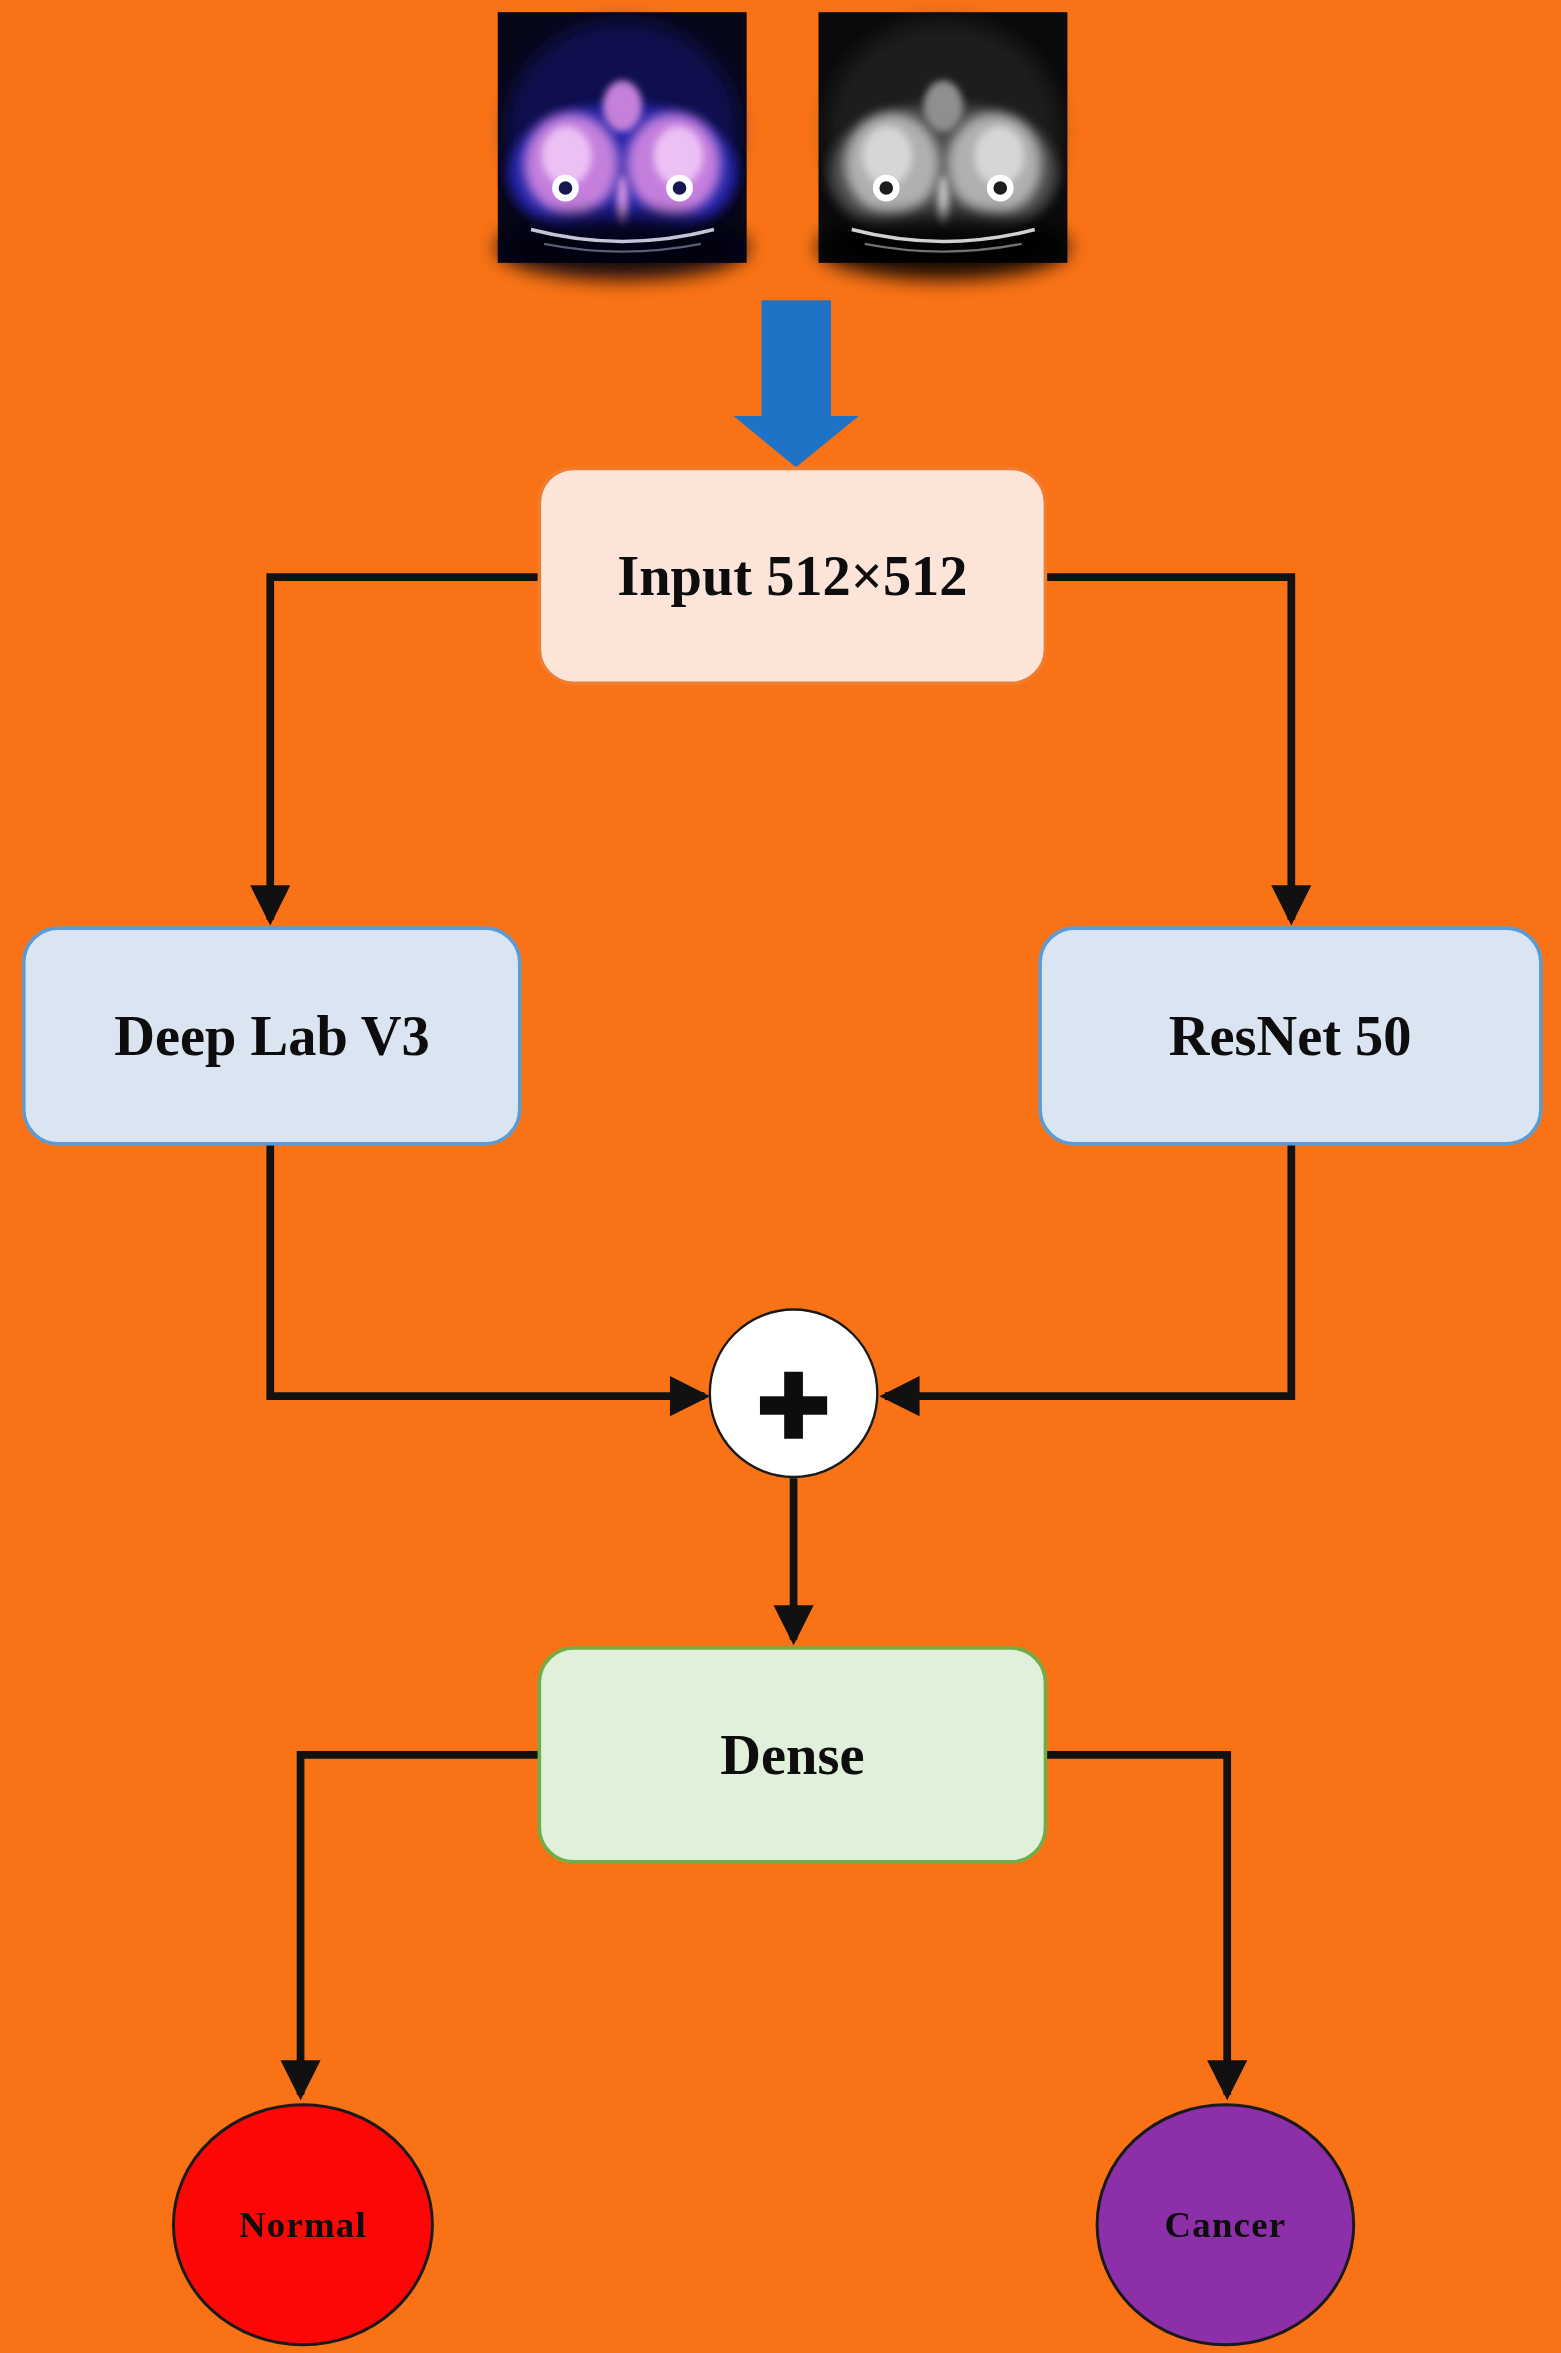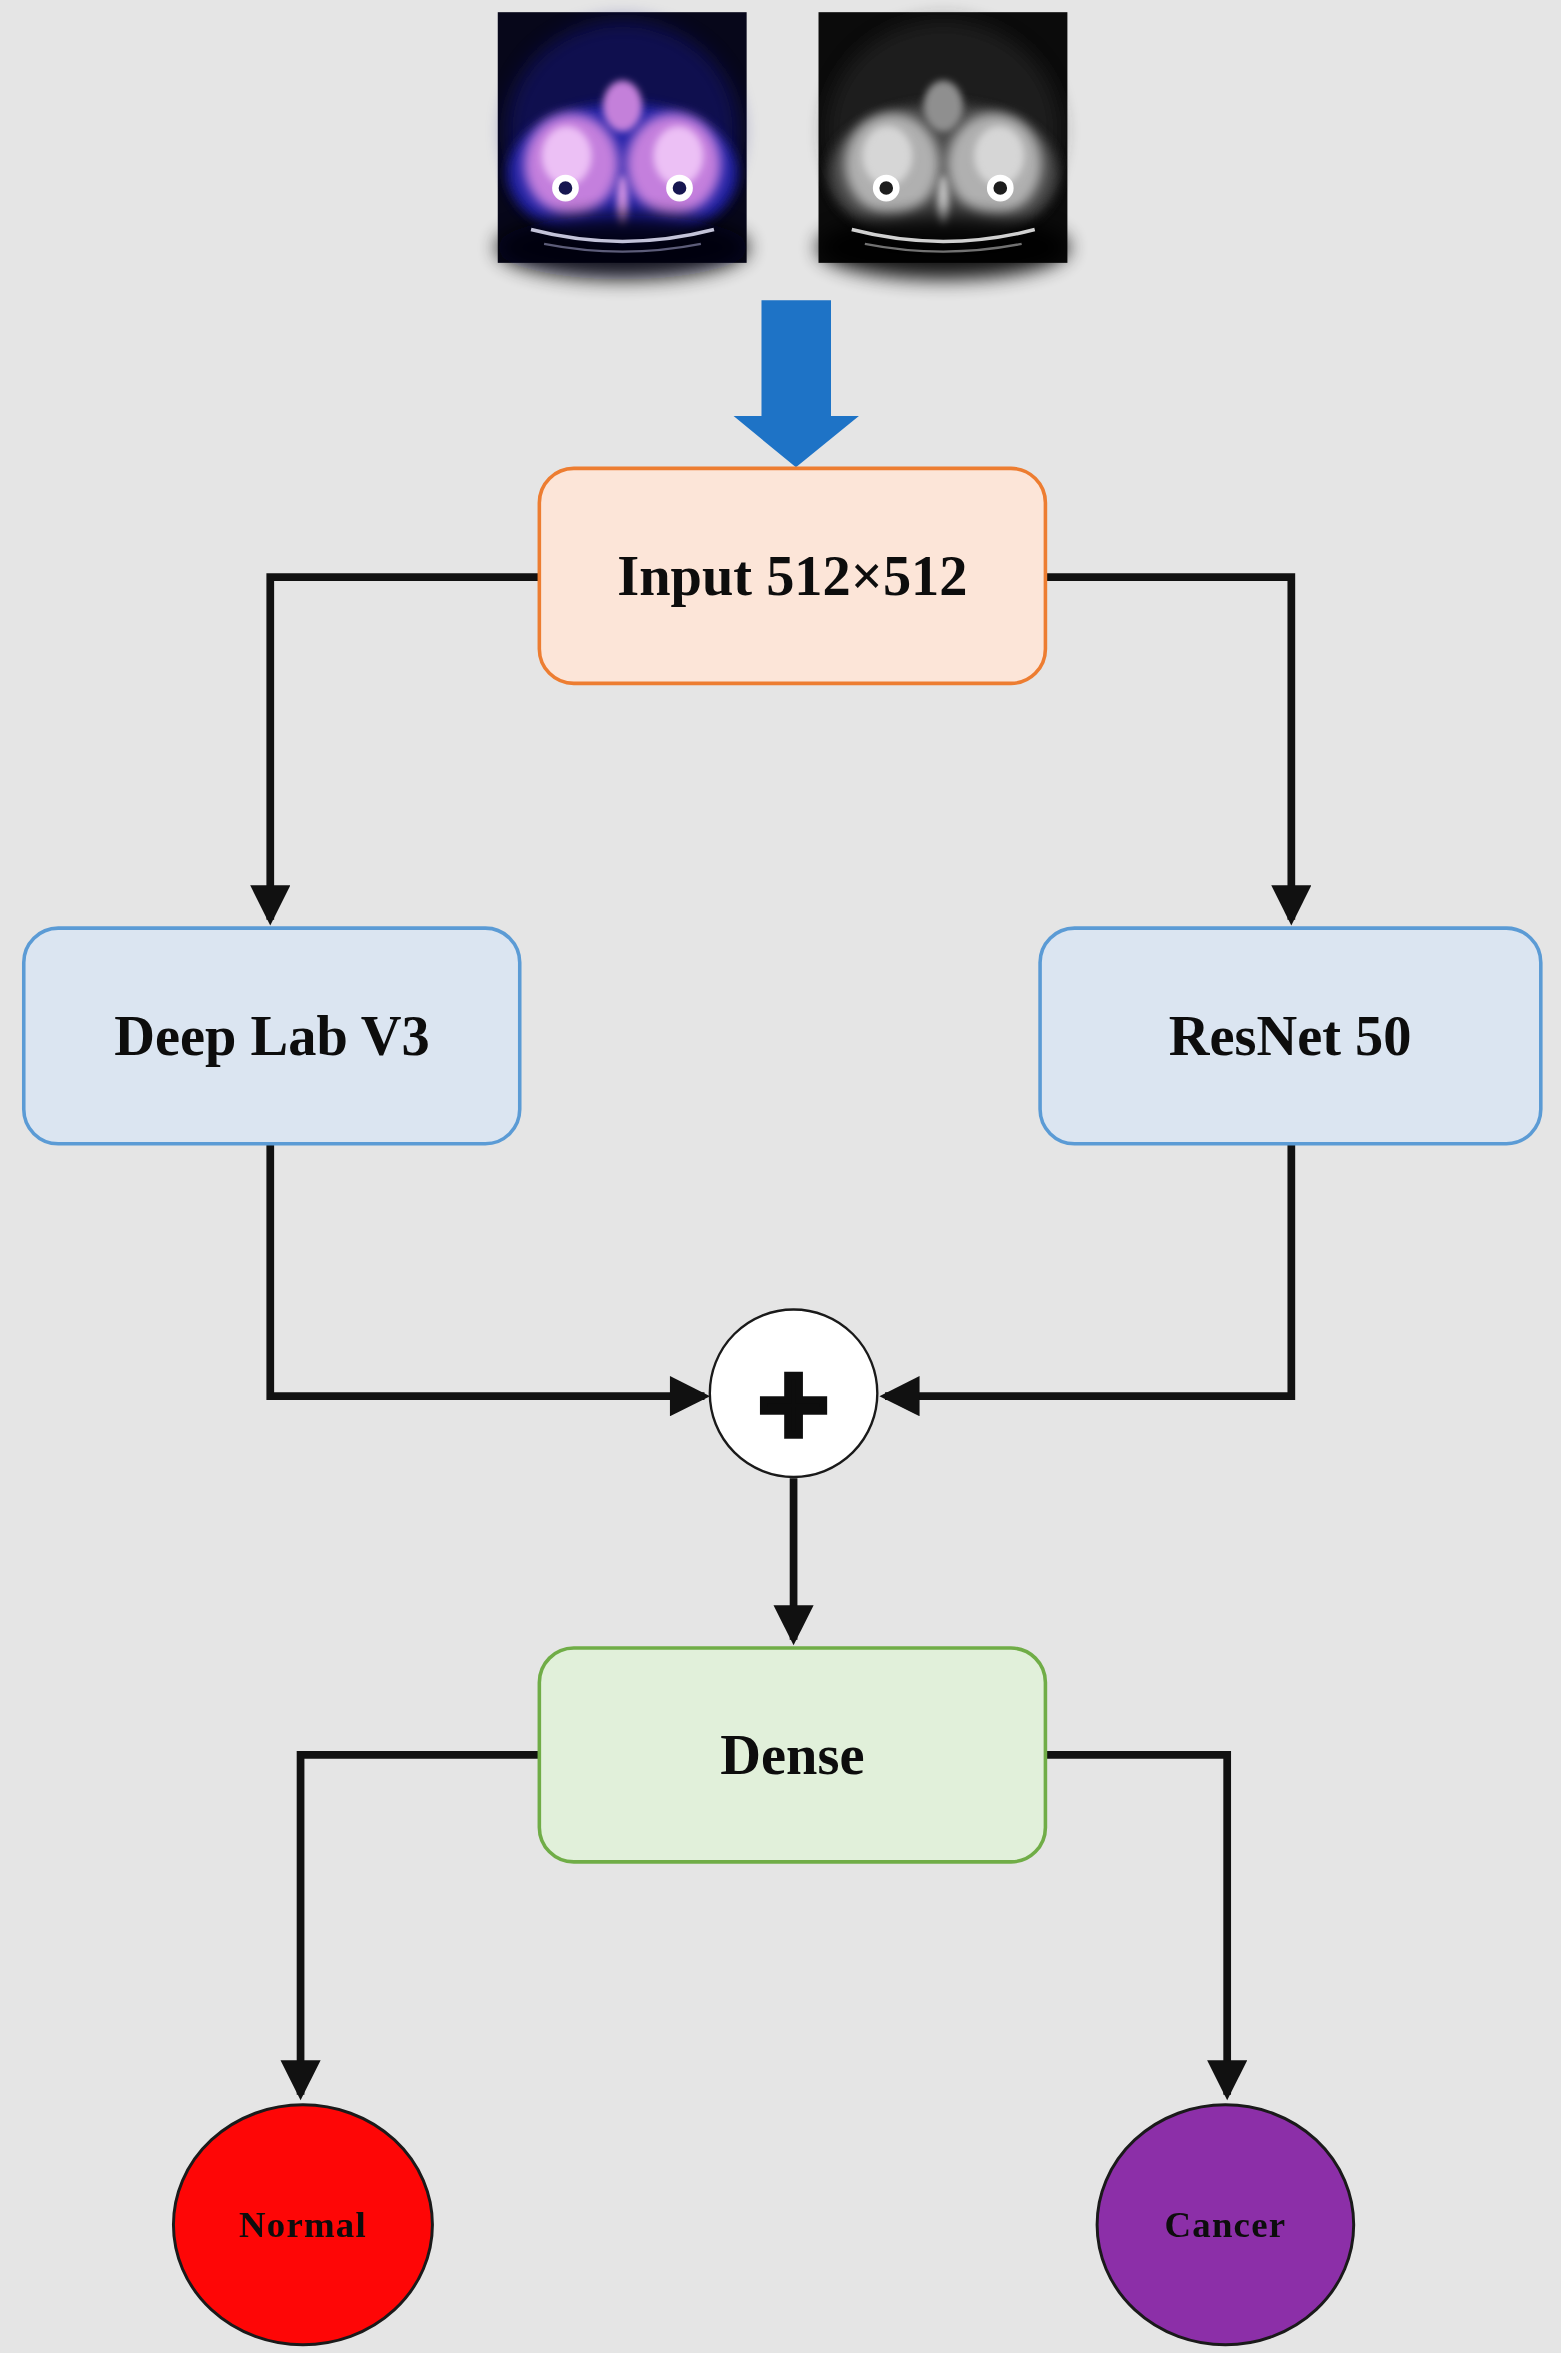--- a/index.html
+++ b/index.html
@@ -1,20 +1,20 @@
 <!DOCTYPE html>
 <html style="font-size:9.5px"><head>
 <meta charset="utf-8">
 <style>
   html, body { margin: 0; padding: 0; background: #ffffff; }
   #canvas {
     position: relative;
     width: 1561px;
     height: 2354px;
-    background: #e5e5e5;
+    background: #f97316;
     overflow: hidden;
   }
   svg { display: block; }
   .node-label {
     font-family: "Liberation Serif", "DejaVu Serif", serif;
     font-weight: bold;
     fill: #0d0d0d;
     text-anchor: middle;
   }
   .label-big   { font-size: 95px; }

